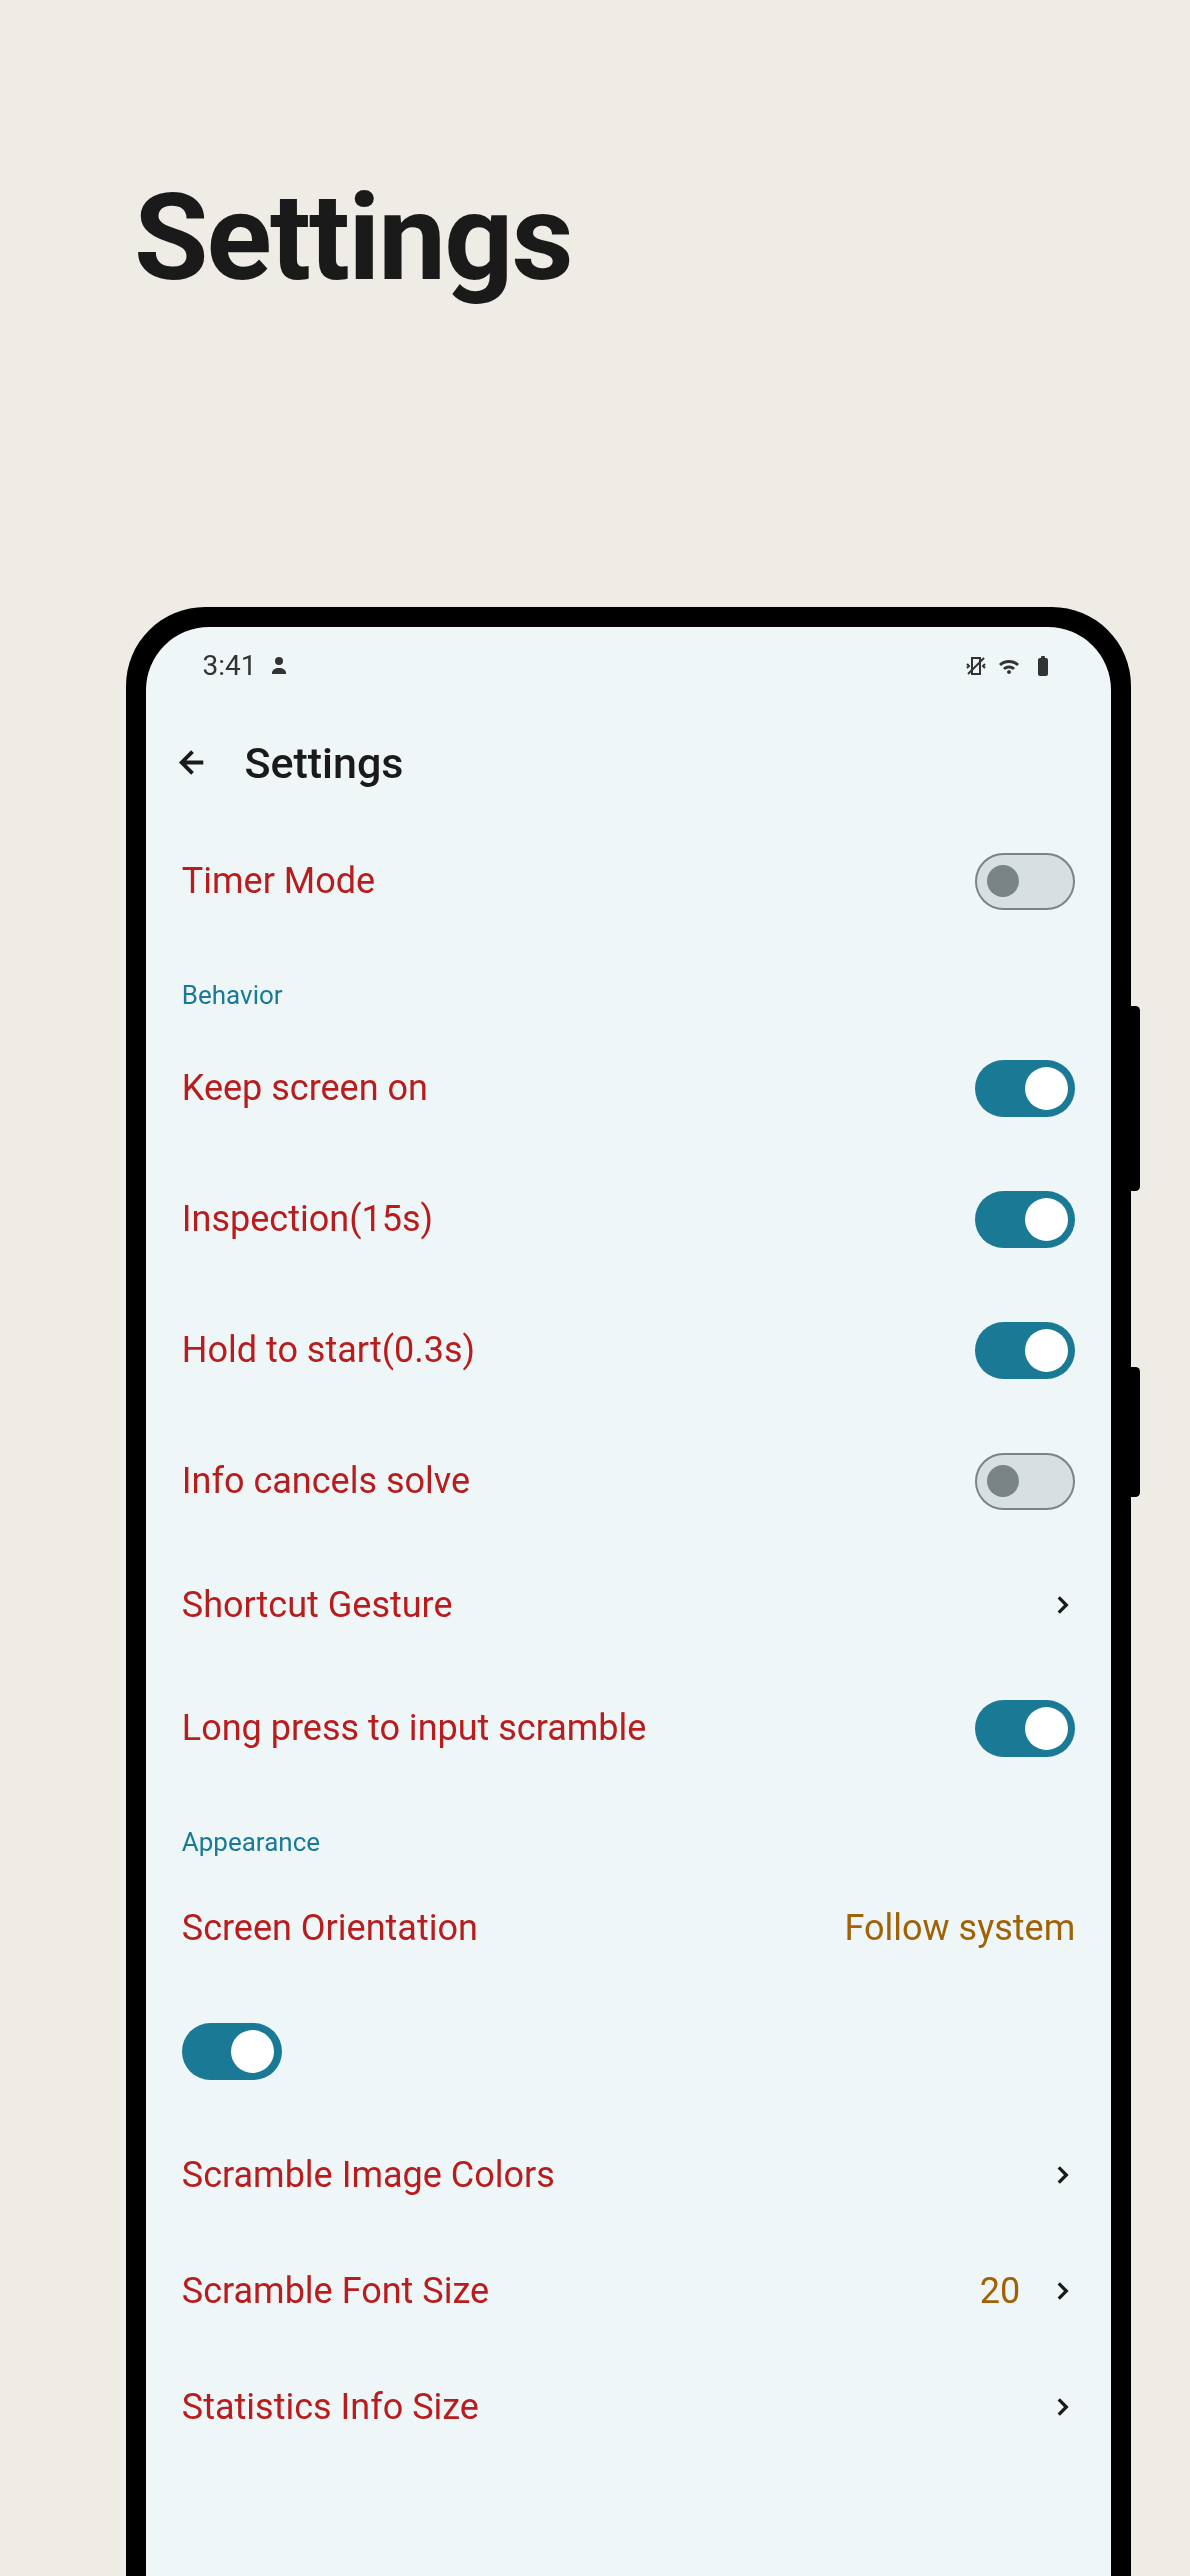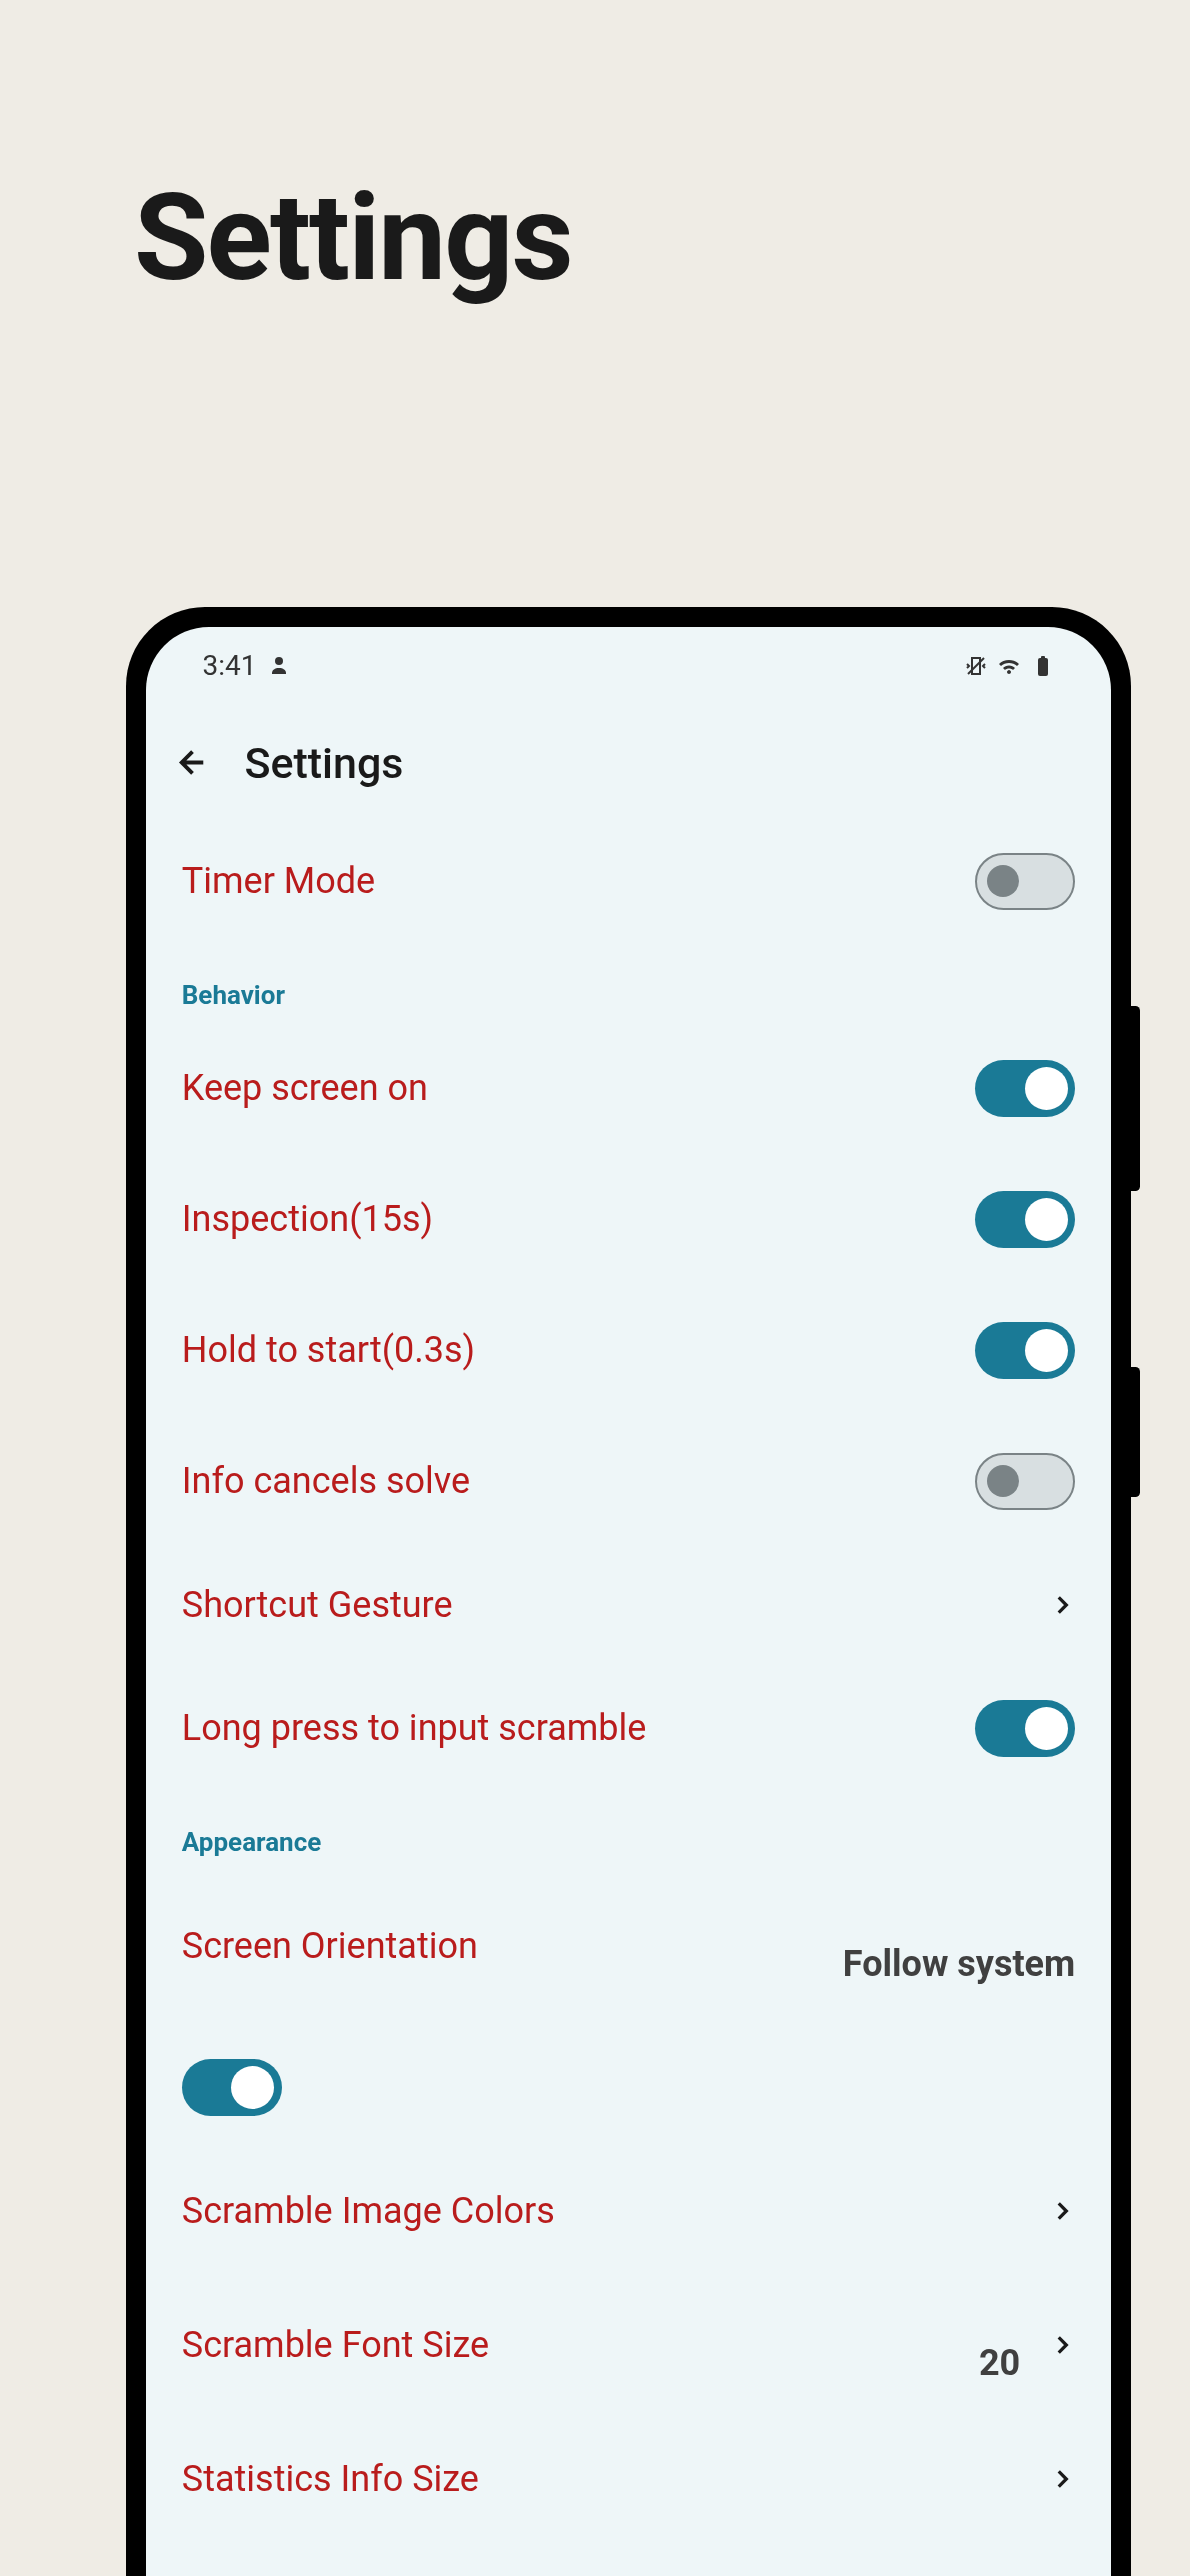--- a/index.html
+++ b/index.html
@@ -122,35 +122,34 @@
   }
   
   .setting-label {
     font-size: 36px;
     font-weight: 400;
     color: #b91c1c;
   }
   
   .setting-value {
     font-size: 36px;
-    font-weight: 700;
-    color: #404040;
-    margin-top: 36px;
+    font-weight: 400;
+    color: #a16207;
   }
   
   .setting-value-with-chevron {
     display: flex;
     align-items: center;
     gap: 29px;
     justify-content: space-between;
   }
   
   .section-header {
     font-size: 26px;
-    font-weight: 700;
+    font-weight: 400;
     color: #1a7a96;
     padding: 33px 7.4px 13px 7.4px;
   }
   
   .toggle {
     width: 100px;
     height: 57px;
     border-radius: 29px;
     position: relative;
     cursor: pointer;

